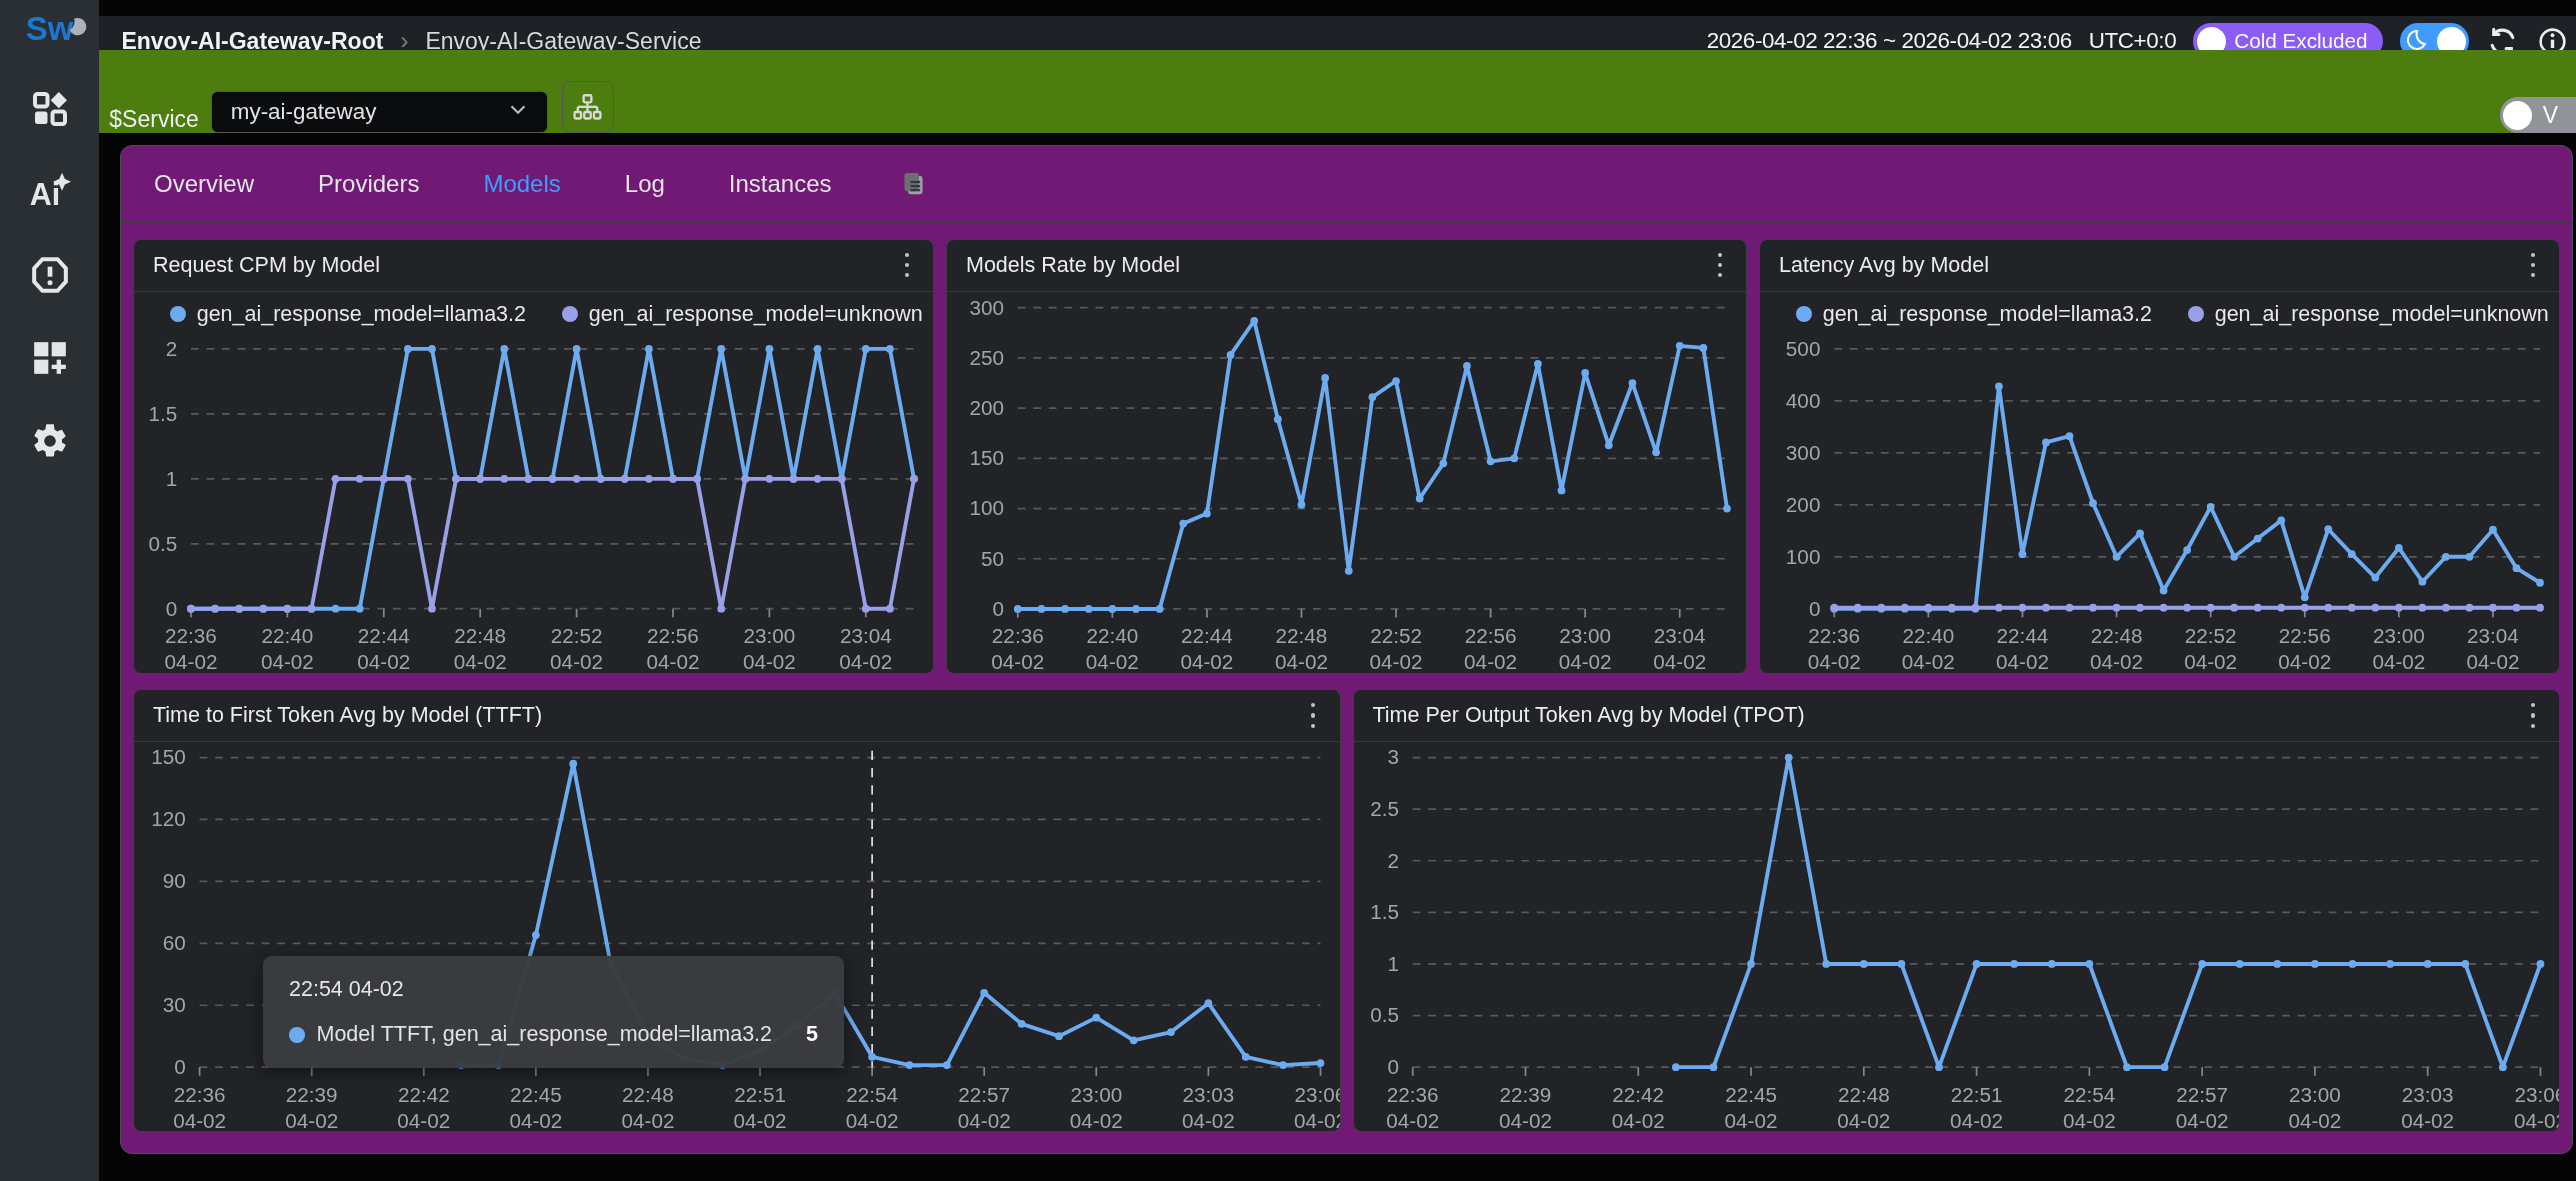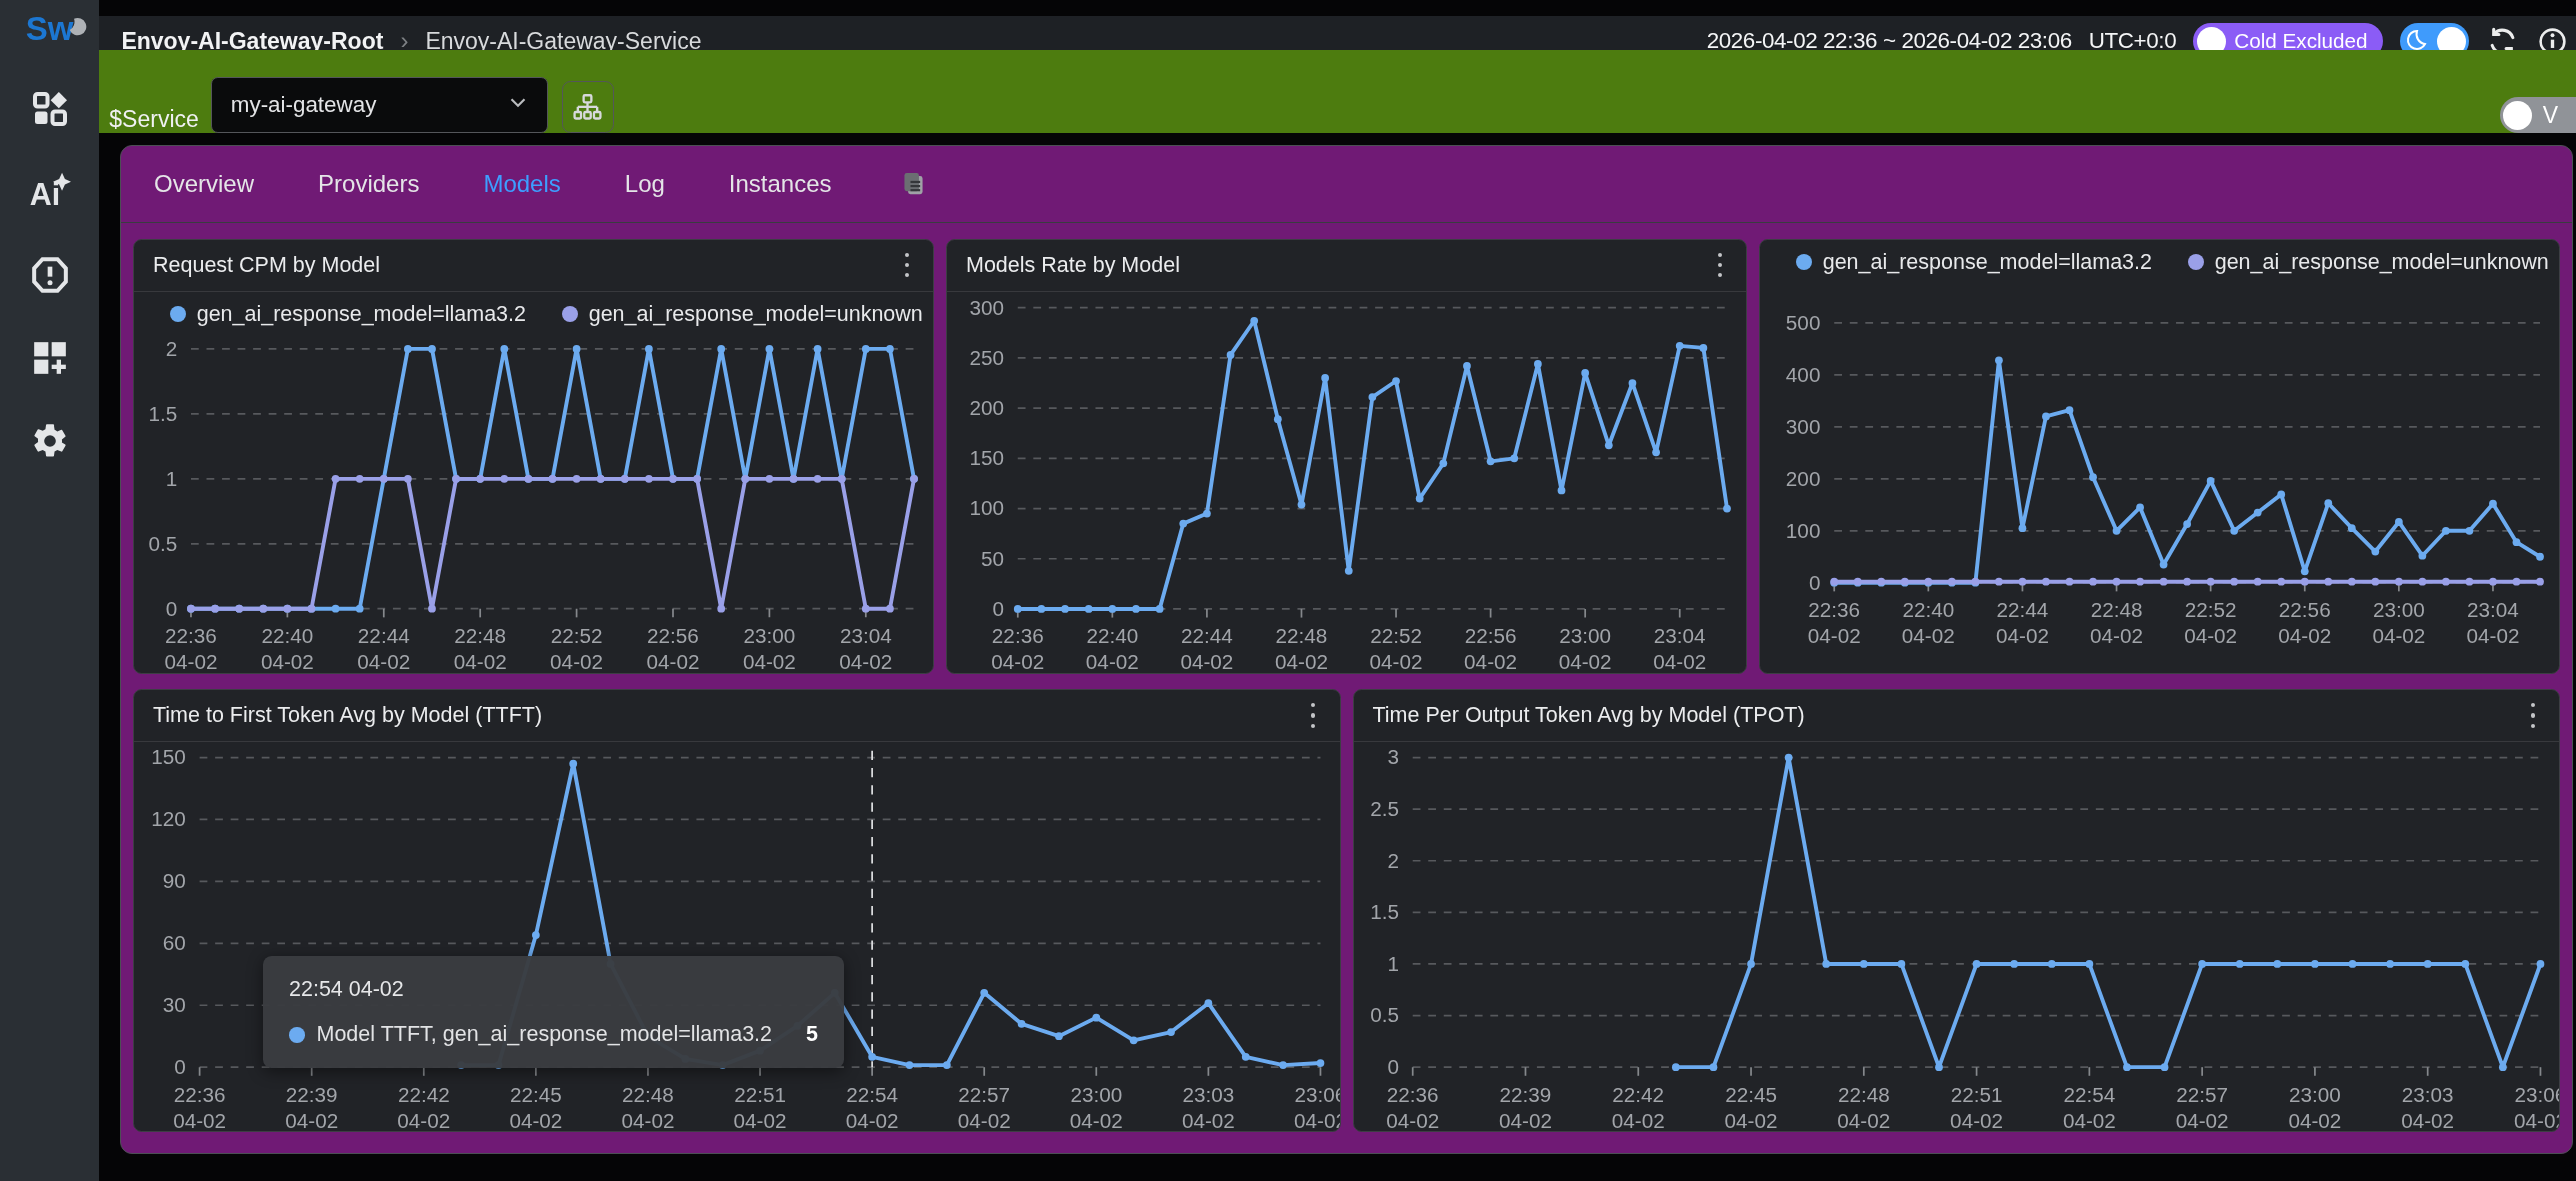--- a/index.html
+++ b/index.html
@@ -27,21 +27,21 @@
   .cold-pill { background: #8b5cf6; padding: 0 15.5px 0 3.4px; gap: 8.6px; }
   .knob { width: 29px; height: 29px; border-radius: 50%; background: #fff; }
   .cold-label { color: #fff; font-size: 20.7px; }
   .moon-pill { background: #3f9bfc; width: 69px; padding: 0 3.4px; justify-content: space-between; }
   .icon-btn { width: 33px; height: 33px; display: flex; align-items: center; justify-content: center; cursor: pointer; }
 
   
   .toolbar { position: absolute; left: 99px; top: 50px; width: 2477px; height: 83px;
     background: #4d7c0f; display: flex; align-items: flex-end; }
   .svc-label { margin-left: 10.3px; color: #f0f1f2; font-size: 23px; }
-  .svc-select { margin-left: 12px; width: 337px; height: 56px; border: 1.7px solid #54565a; border-radius: 6.9px;
+  .svc-select { margin-left: 12px; width: 337px; height: 42px; border: 1.7px solid #54565a; border-radius: 6.9px;
     display: flex; align-items: center; padding: 0 15.5px 0 19px; color: #e3e4e6; font-size: 22.4px; cursor: pointer; background: #0a0b0c; }
   .svc-select .sel-text { flex: 1; }
   .tree-btn { margin-left: 13.8px; width: 52px; height: 52px; border: 1.7px solid #54565a; border-radius: 8.6px;
     display: flex; align-items: center; justify-content: center; cursor: pointer; }
   .v-toggle { margin-left: auto; margin-right: -26px; background: #909398; width: 102px; padding: 0 3.4px; gap: 10.3px; }
   .v-label { color: #fff; font-size: 23px; }
 
   
   .container { position: absolute; left: 120px; top: 145px; width: 2453px; height: 1009px;
     background: #701a75; border: 1.7px solid #4c4f54; border-radius: 12px; overflow: hidden; }
@@ -427,20 +427,28 @@
               <circle cx="766.7265625" cy="177.37666666666667" r="4.5" fill="#6cabf0"></circle>
               <circle cx="794.115625" cy="105.25" r="4.5" fill="#6cabf0"></circle>
               <circle cx="821.5046875" cy="185.51999999999998" r="4.5" fill="#6cabf0"></circle>
               <circle cx="848.89375" cy="62.206666666666706" r="4.5" fill="#6cabf0"></circle>
               <circle cx="876.2828125" cy="64.5333333333333" r="4.5" fill="#6cabf0"></circle>
               <circle cx="903.671875" cy="250.66666666666669" r="4.5" fill="#6cabf0"></circle>
             </svg>
         </div>
       </section>
       <section class="card">
+        <div class="card-head">
+          <span class="card-title">Latency Avg by Model</span>
+          <span class="kebab">
+              <i></i>
+              <i></i>
+              <i></i>
+            </span>
+        </div>
         <div class="card-body">
           <div class="legend">
               <span class="legend-item">
                 <span class="legend-dot" style="background: rgb(108, 171, 240);"></span>
                 <span>gen_ai_response_model=llama3.2</span>
               </span>
               <span class="legend-item">
                 <span class="legend-dot" style="background: rgb(154, 160, 232);"></span>
                 <span>gen_ai_response_model=unknown</span>
               </span>

